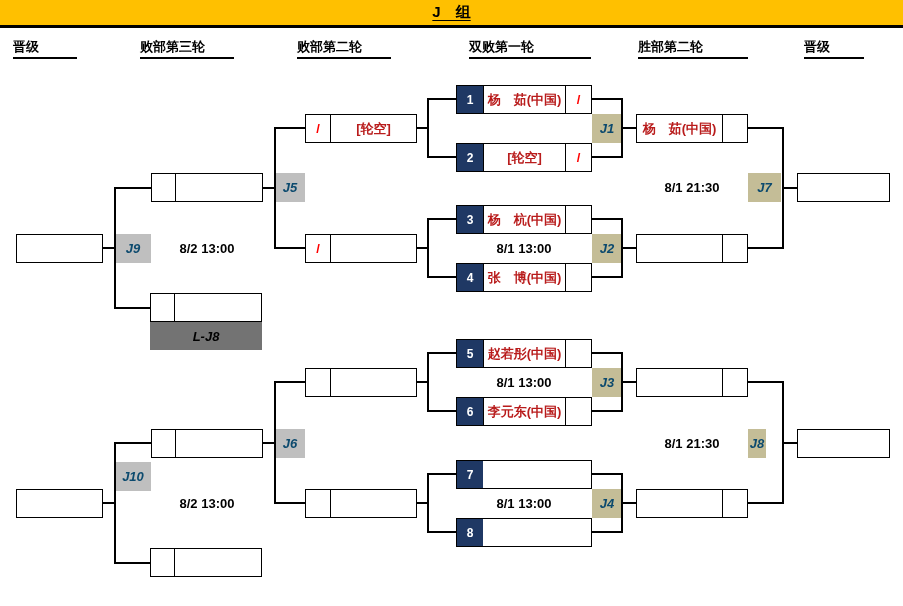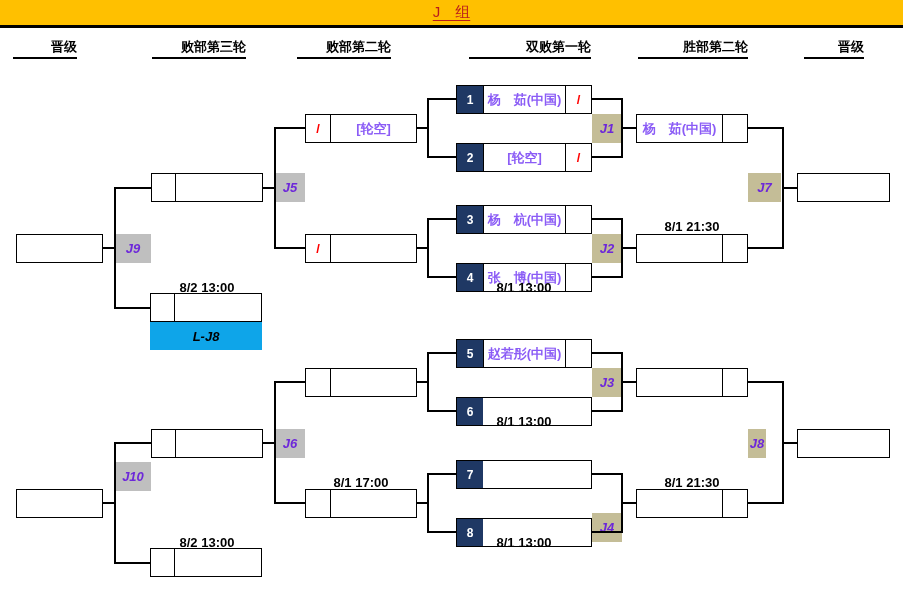--- a/index.html
+++ b/index.html
@@ -6,80 +6,80 @@
   .canvas {
     position:relative; width:903px; height:606px; background:#fff;
     font-family:"Liberation Sans", sans-serif; overflow:hidden;
   }
   .titlebar {
     position:absolute; left:0; top:0; width:903px; height:25px;
     background:#FFC000; border-bottom:3px solid #000;
     display:flex; align-items:center; justify-content:center;
   }
   .title {
-    font-weight:normal; font-size:15px; color:#b91c1c;
+    font-weight:bold; font-size:15px; color:#000000;
     text-decoration:underline; text-underline-offset:3px;
   }
   .colhead {
     position:absolute; top:38px; height:19px; border-bottom:2px solid #000;
-    font-weight:bold; font-size:13px; color:#000; text-align:right; line-height:17px;
+    font-weight:bold; font-size:13px; color:#000; text-align:left; line-height:17px;
     box-sizing:content-box;
   }
   .box {
     position:absolute; height:29px; border:1.5px solid #000; background:#fff;
     box-sizing:border-box; display:flex;
   }
   .seed { width:136px; left:456px; }
   .lb2  { width:112px; left:305px; }
   .wbox { width:112px; left:636px; }
   .lb3  { width:112px; }
   .plain{ }
   .cell {
     display:flex; align-items:center; justify-content:center;
-    box-sizing:border-box; font-size:13px; font-weight:bold; color:#8b5cf6;
+    box-sizing:border-box; font-size:13px; font-weight:bold; color:#b91c1c;
     white-space:nowrap; overflow:hidden;
   }
   .num  { width:26px; background:#1F3864; color:#fff; font-size:12px; }
   .seed .nm { flex:1; border-left:1.5px solid #000; border-right:1.5px solid #000; }
   .seed .sc { width:25px; color:#FF0000; }
   .lb2 .sc { width:25px; border-right:1.5px solid #000; color:#FF0000; }
   .lb2 .nm { flex:1; }
   .wbox .nm { flex:1; border-right:1.5px solid #000; }
   .wbox .sc { width:24px; }
   .lb3 .sc2 { width:24px; border-right:1.5px solid #000; }
   .lb3 .nm { flex:1; }
   .mlabel {
     position:absolute; width:30px; height:29px; box-sizing:border-box;
     display:flex; align-items:center; justify-content:center;
-    font-weight:bold; font-style:italic; font-size:13px; color:#6d28d9;
+    font-weight:bold; font-style:italic; font-size:13px; color:#0c4a6e;
   }
   .olive { background:#C4BD97; }
   .grey  { background:#BFBFBF; }
   .time {
     position:absolute; height:29px; display:flex; align-items:center; justify-content:center;
-    font-weight:bold; font-size:13px; color:#000; white-space:nowrap;margin-top:39px;
+    font-weight:bold; font-size:13px; color:#000; white-space:nowrap;
   }
   .droplabel {
-    position:absolute; width:112px; height:28px; background:#0ea5e9;
+    position:absolute; width:112px; height:28px; background:#737373;
     display:flex; align-items:center; justify-content:center;
     font-weight:bold; font-style:italic; font-size:13px; color:#000;
   }
   .line { position:absolute; background:#000; }
 </style>
 </head>
 <body>
 
 <div class="canvas" id="canvas">
 
   <div class="titlebar">
     <span class="title">J　组</span>
   </div>
 
   <div class="colhead" style="left:13px;width:64px">晋级</div>
-  <div class="colhead" style="left:152px;width:94px">败部第三轮</div>
+  <div class="colhead" style="left:140px;width:94px">败部第三轮</div>
   <div class="colhead" style="left:297px;width:94px">败部第二轮</div>
   <div class="colhead" style="left:638px;width:110px">胜部第二轮</div>
   <div class="colhead" style="left:469px;width:122px">双败第一轮</div>
   <div class="colhead" style="left:804px;width:60px">晋级</div>
 
   <div class="box seed" style="top:85px">
     <div class="cell num">1</div>
     <div class="cell nm">杨　茹(中国)</div>
     <div class="cell sc">/</div>
   </div>
@@ -98,40 +98,41 @@
     <div class="cell nm">张　博(中国)</div>
     <div class="cell sc"></div>
   </div>
   <div class="box seed" style="top:339px">
     <div class="cell num">5</div>
     <div class="cell nm">赵若彤(中国)</div>
     <div class="cell sc"></div>
   </div>
   <div class="box seed" style="top:397px">
     <div class="cell num">6</div>
+    <div class="cell nm">李元东(中国)</div>
     <div class="cell sc"></div>
   </div>
   <div class="box seed" style="top:460px">
     <div class="cell num">7</div>
     <div class="cell sc"></div>
   </div>
   <div class="box seed" style="top:518px">
     <div class="cell num">8</div>
     <div class="cell sc"></div>
   </div>
 
   <div class="time" style="left:456px;top:114px;width:136px"></div>
   <div class="time" style="left:456px;top:234px;width:136px">8/1 13:00</div>
   <div class="time" style="left:456px;top:368px;width:136px">8/1 13:00</div>
   <div class="time" style="left:456px;top:489px;width:136px">8/1 13:00</div>
 
   <div class="mlabel olive" style="left:592px;top:114px">J1</div>
   <div class="mlabel olive" style="left:592px;top:234px">J2</div>
   <div class="mlabel olive" style="left:592px;top:368px">J3</div>
-  <div class="mlabel olive" style="left:592px;top:513px">J4</div>
+  <div class="mlabel olive" style="left:592px;top:489px">J4</div>
 
   <div class="box wbox" style="top:114px">
     <div class="cell nm">杨　茹(中国)</div>
     <div class="cell sc"></div>
   </div>
   <div class="box wbox" style="top:234px">
     <div class="cell nm"></div>
     <div class="cell sc"></div>
   </div>
   <div class="box wbox" style="top:368px">
@@ -169,21 +170,20 @@
   </div>
 
   <div class="mlabel grey" style="left:275px;top:173px">J5</div>
   <div class="time" style="left:305px;top:173px;width:112px"></div>
   <div class="box lb3" style="left:151px;top:173px">
     <div class="cell sc2"></div>
     <div class="cell nm"></div>
   </div>
 
   <div class="mlabel grey" style="left:275px;top:429px">J6</div>
-  <div class="time" style="left:305px;top:429px;width:112px">8/1 17:00</div>
   <div class="box lb3" style="left:151px;top:429px">
     <div class="cell sc2"></div>
     <div class="cell nm"></div>
   </div>
 
   <div class="mlabel grey" style="left:115px;top:234px;width:36px">J9</div>
   <div class="time" style="left:151px;top:234px;width:112px">8/2 13:00</div>
   <div class="box plain" style="left:16px;top:234px;width:87px"></div>
   <div class="box lb3" style="left:150px;top:293px">
     <div class="cell sc2"></div>

